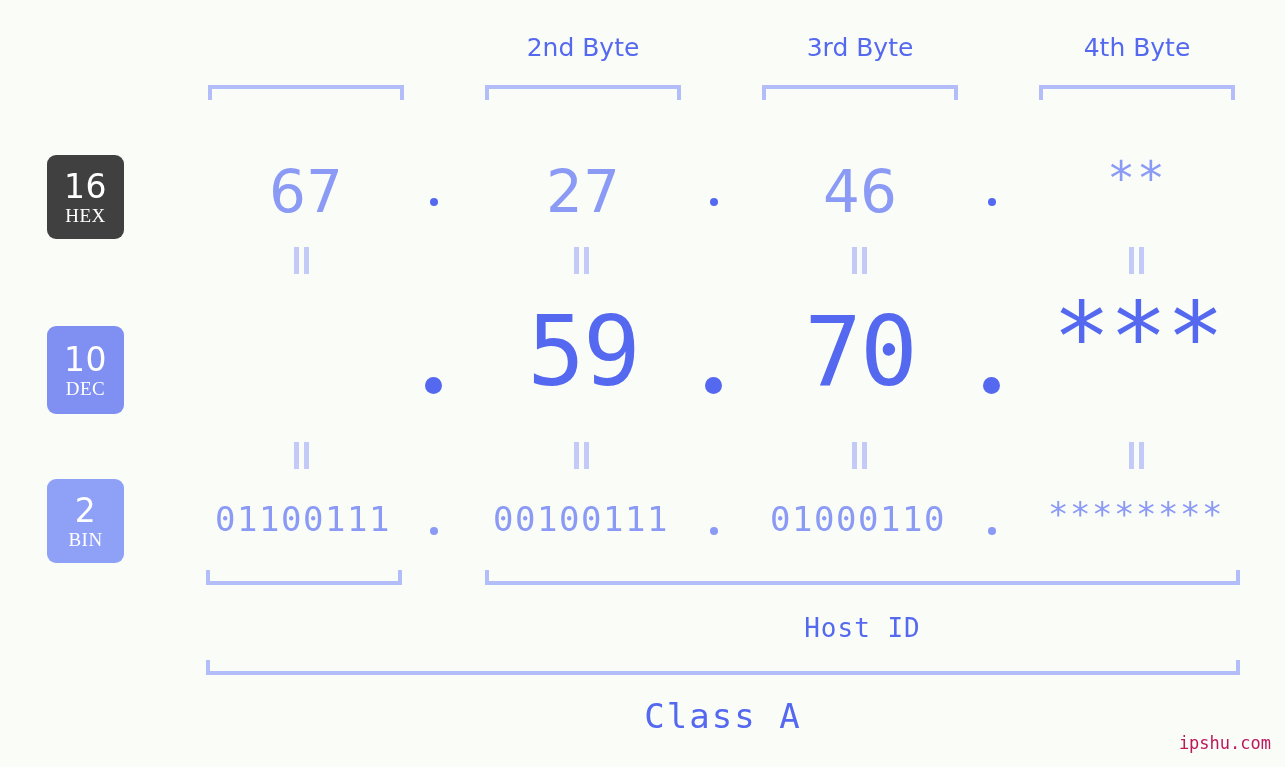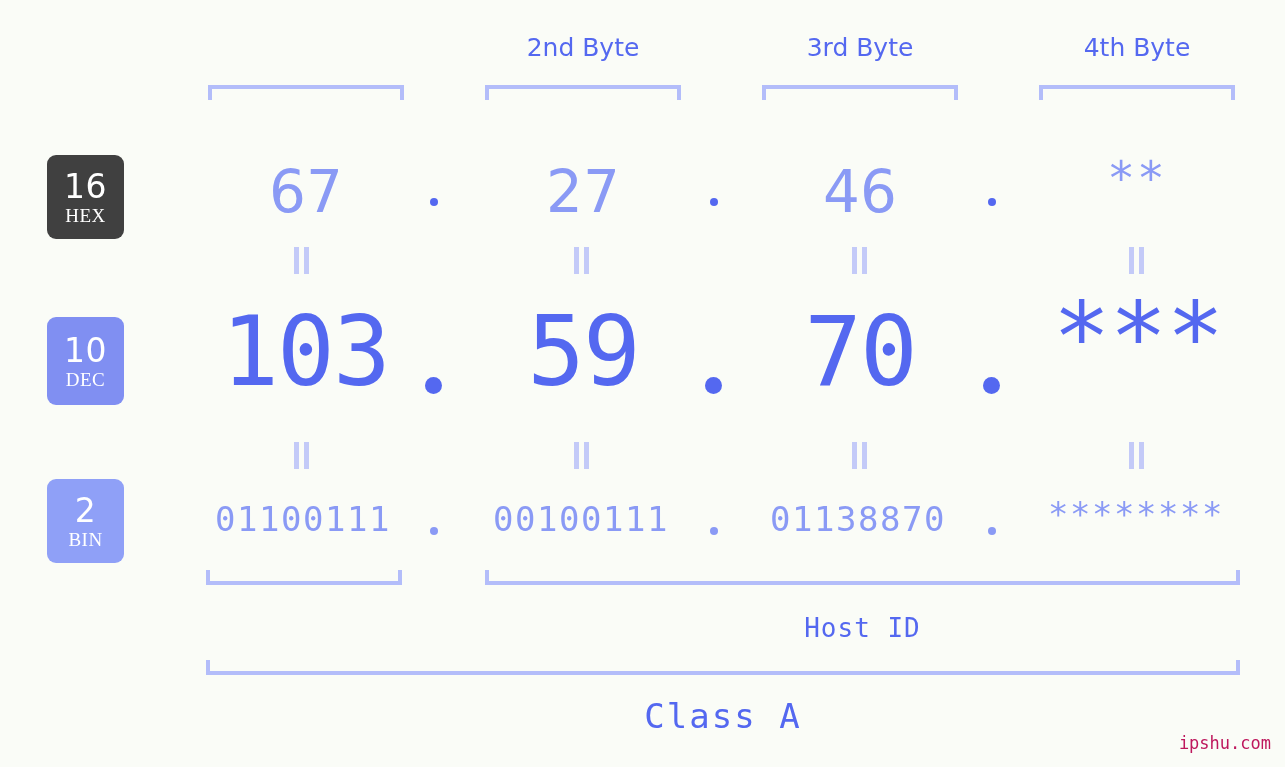--- a/index.html
+++ b/index.html
@@ -221,26 +221,25 @@
   </div>
   <div class="eqmark" style="left:851px; top:247px;">
     <span class="a"></span>
       <span class="b"></span>
   </div>
   <div class="eqmark" style="left:1128px; top:247px;">
     <span class="a"></span>
       <span class="b"></span>
   </div>
 
-  <div class="badge" style="top:317px; height:88px; background:#808ff2;">
+  <div class="badge" style="top:326px; height:88px; background:#808ff2;">
     <div class="num">10</div>
     <div class="nam">DEC</div>
   </div>
 
-  <div class="row-val dec-val" style="left:195px; width:220px;">103</div>
   <div class="dot dot-dec" style="left:425px;"></div>
 
   <div class="row-val dec-val" style="left:473px; width:220px;">59</div>
   <div class="dot dot-dec" style="left:705px;"></div>
 
   <div class="row-val dec-val" style="left:750px; width:220px;">70</div>
   <div class="dot dot-dec" style="left:983px;"></div>
 
   <div class="row-val dec-star" style="left:1028px; width:220px;">***</div>
 
@@ -265,21 +264,21 @@
     <div class="num">2</div>
     <div class="nam">BIN</div>
   </div>
 
   <div class="row-val bin-val" style="left:195px; width:216px;">01100111</div>
   <div class="dot dot-bin" style="left:430px;"></div>
 
   <div class="row-val bin-val" style="left:473px; width:216px;">00100111</div>
   <div class="dot dot-bin" style="left:710px;"></div>
 
-  <div class="row-val bin-val" style="left:750px; width:216px;">01138870</div>
+  <div class="row-val bin-val" style="left:750px; width:216px;">01000110</div>
   <div class="dot dot-bin" style="left:988px;"></div>
 
   <div class="row-val bin-star" style="left:1028px; width:216px;">********</div>
 
   <div class="bracket-up" style="left:206px; top:570px; width:196px;"></div>
   <div class="bracket-up" style="left:485px; top:570px; width:755px;"></div>
 
   <div class="id-label" style="left:485px; top:613px; width:755px;">Host ID</div>
 
   <div class="bracket-up" style="left:206px; top:660px; width:1034px;"></div>

